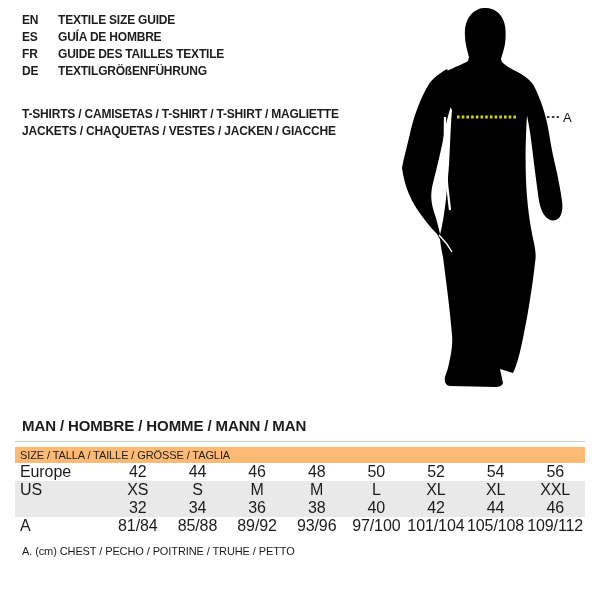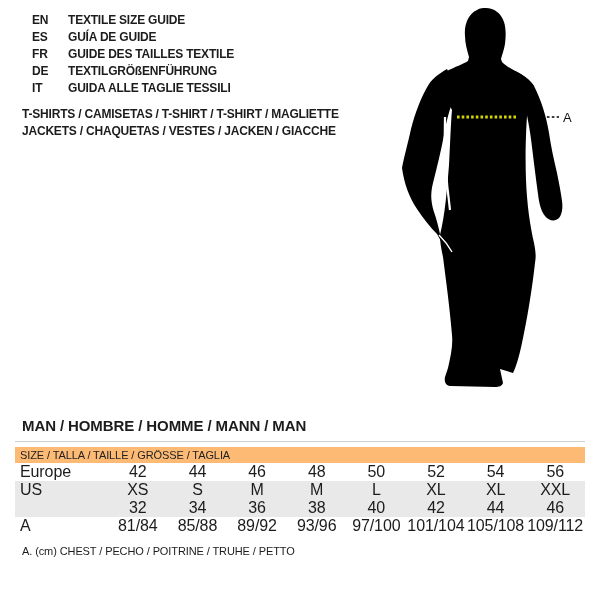--- a/index.html
+++ b/index.html
@@ -5,21 +5,21 @@
   html,body{margin:0;padding:0;}
   body{
     width:600px;height:600px;background:#ffffff;overflow:hidden;
     font-family:"Liberation Sans","DejaVu Sans",sans-serif;
     color:#1c1c1c;position:relative;
     -webkit-font-smoothing:antialiased;
   }
   .abs{position:absolute;}
 
   
-  .lang-list{left:32px;top:12px;}
+  .lang-list{left:22px;top:12px;}
   .lang-row{display:flex;line-height:17px;font-size:12px;font-weight:bold;letter-spacing:-0.2px;}
   .lang-row .code{width:36px;flex:0 0 36px;}
 
   
   .categories{left:22px;top:106px;font-size:12px;font-weight:bold;line-height:17px;letter-spacing:-0.2px;}
 
   
   .figure{left:395px;top:5px;width:185px;height:390px;}
   .figure svg{display:block;width:185px;height:390px;}
   .figure text{font-family:"Liberation Sans","DejaVu Sans",sans-serif;font-size:13px;fill:#111;}
@@ -50,33 +50,29 @@
 </head>
 <body>
 
 <div class="abs lang-list">
   <div class="lang-row">
     <span class="code">EN</span>
     <span class="title">TEXTILE SIZE GUIDE</span>
   </div>
   <div class="lang-row">
     <span class="code">ES</span>
-    <span class="title">GUÍA DE GUIDE</span>
+    <span class="title">GUÍA DE HOMBRE</span>
   </div>
   <div class="lang-row">
     <span class="code">FR</span>
     <span class="title">GUIDE DES TAILLES TEXTILE</span>
   </div>
   <div class="lang-row">
     <span class="code">DE</span>
     <span class="title">TEXTILGRÖßENFÜHRUNG</span>
-  </div>
-  <div class="lang-row">
-    <span class="code">IT</span>
-    <span class="title">GUIDA ALLE TAGLIE TESSILI</span>
   </div>
 </div>
 
 <div class="abs categories">
   <div>T-SHIRTS / CAMISETAS / T-SHIRT / T-SHIRT / MAGLIETTE</div>
   <div>JACKETS / CHAQUETAS / VESTES / JACKEN / GIACCHE</div>
 </div>
 
 <div class="abs figure">
   <svg viewBox="0 0 185 390" xmlns="http://www.w3.org/2000/svg">

